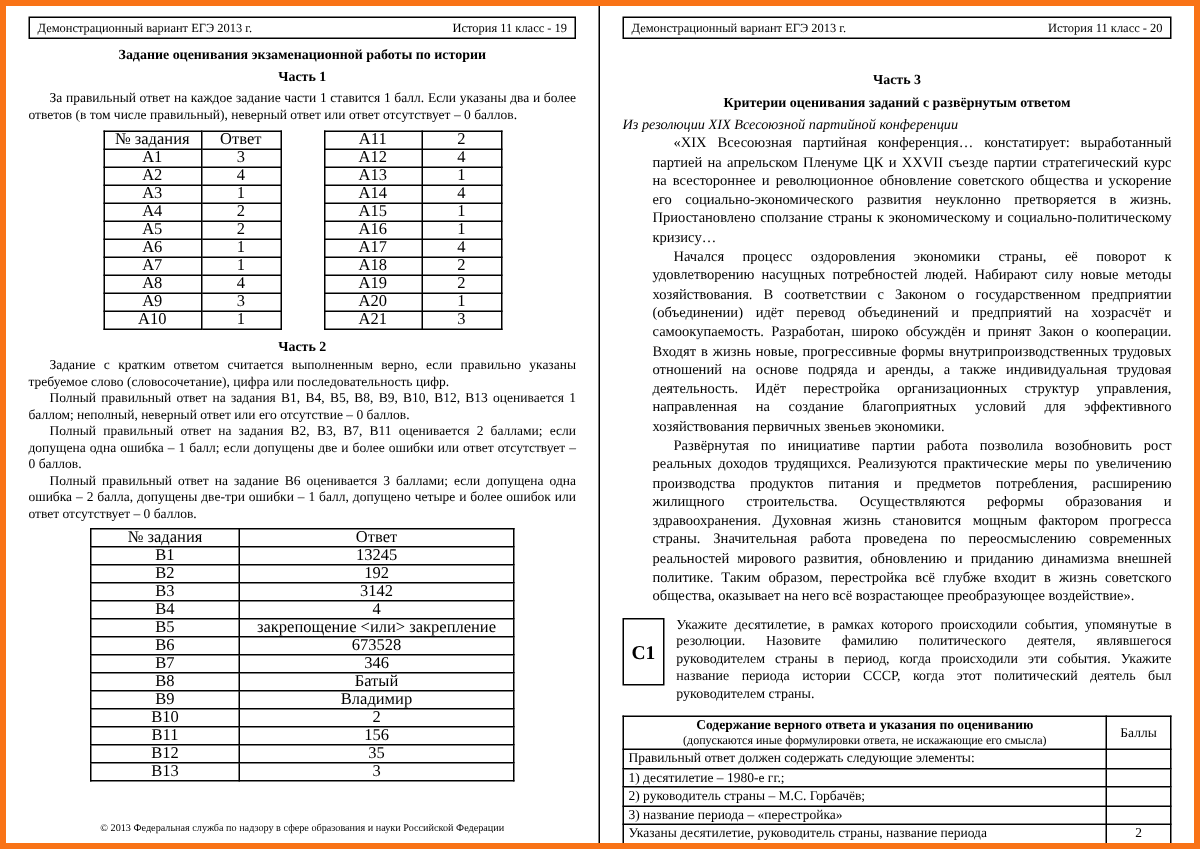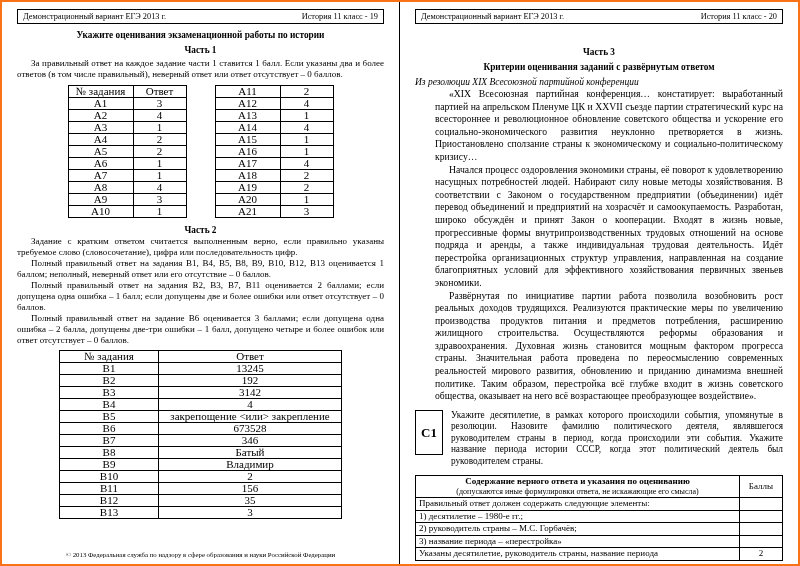--- a/index.html
+++ b/index.html
@@ -1,18 +1,18 @@
 <!DOCTYPE html>
 <html><head>
 <meta charset="utf-8">
 <style>
   html,body { margin:0; padding:0; background:#e8e8e8; }
   .spread {
     width:800px; height:566px; box-sizing:border-box;
-    border:2px solid #f97316; background:#fff;
+    border:4px solid #f97316; background:#fff;
     display:flex; font-family:"Liberation Serif", serif; color:#000;
     margin:0 auto;
   }
   .page {
     flex:1 1 50%; box-sizing:border-box; overflow:hidden;
     display:flex; flex-direction:column;
     padding:7px 15px 5px 15px; font-size:9px;
   }
   .page.left { border-right:1px solid #000; }
   .header-box {
@@ -52,21 +52,21 @@
 <body>
 
 <div class="spread">
 
   <div class="page left">
     <div class="header-box">
       <span>Демонстрационный вариант ЕГЭ 2013 г.</span>
       <span>История 11 класс - 19</span>
     </div>
 
-    <div class="doc-title">Укажите оценивания экзаменационной работы по истории</div>
+    <div class="doc-title">Задание оценивания экзаменационной работы по истории</div>
     <div class="section-heading">Часть 1</div>
 
     <p class="para intro">За правильный ответ на каждое задание части 1 ставится 1 балл. Если указаны два и более ответов (в том числе правильный), неверный ответ или ответ отсутствует – 0 баллов.</p>
 
     <div class="answer-tables">
       <table class="tA">
         <thead>
           <tr>
             <th>№ задания</th>
             <th>Ответ</th>

